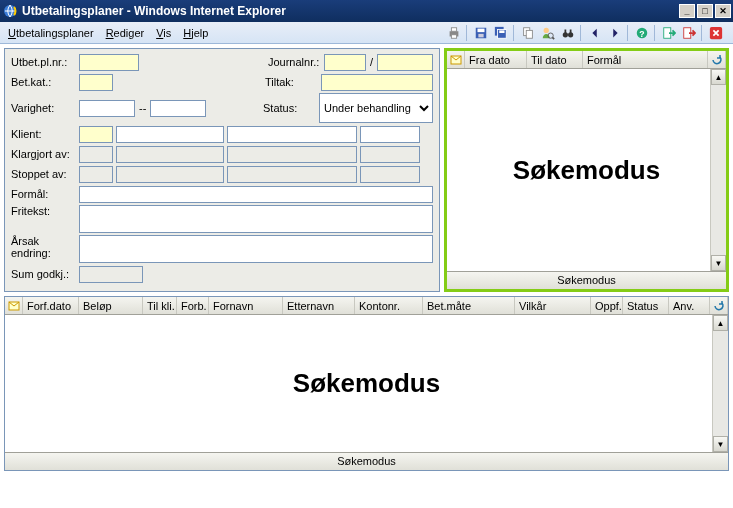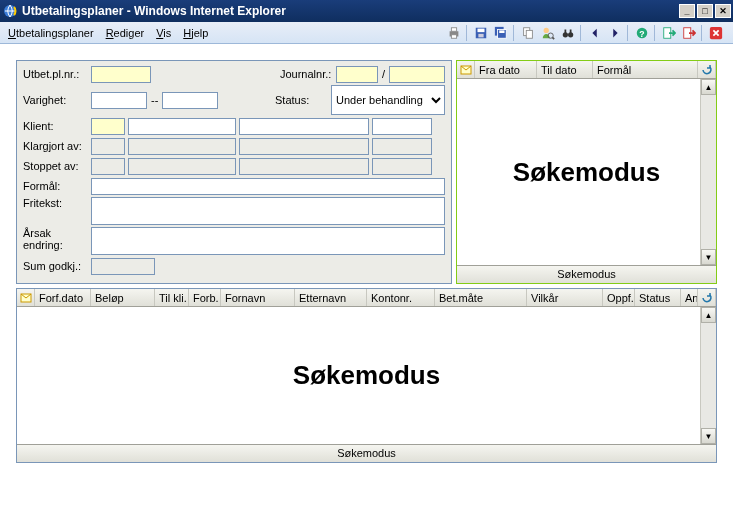--- a/index.html
+++ b/index.html
@@ -8,34 +8,34 @@
   .titlebar .ie-icon { width: 16px; height: 16px; margin-right: 4px; }
   .titlebar .title { flex: 1; font-weight: bold; font-size: 12px; }
   .titlebar .win-btn { width: 16px; height: 14px; background: #d4d0c8; border: 1px solid #fff; margin-left: 2px; display: flex; align-items: center; justify-content: center; font-size: 9px; font-weight: bold; color: #000; cursor: default; }
   .titlebar .win-close { background:#d4d0c8; }
   .menubar { background: linear-gradient(#e8eef8,#d6e4f5); border-bottom: 1px solid #9db8d9; display: flex; align-items: center; height: 22px; padding: 0 8px; font-size: 11px; color: #000; }
   .menubar .menu-item { margin-right: 12px; cursor: default; }
   .menubar .menu-item u { text-decoration: underline; }
   .menubar .spacer { flex: 1; }
   .menubar .tool-btn { width: 18px; height: 18px; margin-left: 2px; display: flex; align-items: center; justify-content: center; border: 1px solid transparent; cursor: default; }
   .menubar .sep { width:1px; height:16px; background:#a0b8d8; margin: 0 3px; }
-  .content { padding: 16px; }
+  .content { padding: 4px; }
   .upper { display: flex; gap: 4px; }
   .form-panel { width: 436px; border: 1px solid #7a96b8; background: #ecece7; padding: 4px 6px 6px 6px; }
   .form-row { display: flex; align-items: center; margin-bottom: 2px; min-height: 18px; }
   .form-row .lbl { width: 68px; font-size: 11px; color: #000; }
   .form-row .lbl2 { width: 56px; font-size: 11px; color: #000; text-align: left; }
   input.txt { height: 17px; border: 1px solid #7a96b8; background: #fff; font-size: 11px; padding: 0 2px; }
   input.yel { background: #ffffcc; }
   input.gray { background: #ecece7; }
   select.sel { height: 30px; border: 1px solid #7a96b8; background: #fff; font-size: 11px; }
   textarea.ta { border: 1px solid #7a96b8; background: #fff; font-size: 11px; resize: none; }
   .dash { margin: 0 4px; }
   .slash { margin: 0 4px; }
-  .grid-panel { flex: 1; border: 1px solid #84cc16; background: #fff; display: flex; flex-direction: column; position: relative; }
+  .grid-panel { flex: 1; border: 3px solid #84cc16; background: #fff; display: flex; flex-direction: column; position: relative; }
   .grid-header { display: flex; background: linear-gradient(#f5f5f0,#e0e0d8); border-bottom: 1px solid #a0a098; height: 18px; align-items: stretch; }
   .gh-cell { border-right: 1px solid #c8c8c0; font-size: 11px; display:flex; align-items:center; padding: 0 4px; color:#000; overflow:hidden; white-space:nowrap; }
   .gh-icon { width: 18px; display:flex; align-items:center; justify-content:center; border-right:1px solid #c8c8c0;}
   .grid-body { flex:1; position: relative; display:flex; align-items:center; justify-content:center; }
   .bigtext { font-size: 26px; font-weight: bold; color: #000; }
   .grid-footer { height: 18px; background: linear-gradient(#f5f5f0,#e0e0d8); border-top:1px solid #a0a098; text-align:center; font-size:11px; line-height:17px; }
   .vscroll { position:absolute; right:0; top:18px; bottom:18px; width:16px; background:#e8e8e4; border-left:1px solid #c8c8c0;}
   .vscroll .thumb-up { position:absolute; top:0; width:100%; height:16px; background:linear-gradient(#f8f8f4,#d8d8d0); border:1px solid #b0b0a8; display:flex;align-items:center;justify-content:center;font-size:8px;}
   .vscroll .thumb-dn { position:absolute; bottom:0; width:100%; height:16px; background:linear-gradient(#f8f8f4,#d8d8d0); border:1px solid #b0b0a8;display:flex;align-items:center;justify-content:center;font-size:8px;}
   .lower { margin-top:4px; border:1px solid #7a96b8; background:#fff; display:flex; flex-direction:column; height:175px; position:relative;}
@@ -152,20 +152,27 @@
 
     <div class="form-panel">
       <div class="form-row">
         <span class="lbl">Utbet.pl.nr.:</span>
         <input class="txt yel" style="width: 60px;">
         <span style="flex:1"></span>
         <span class="lbl2">Journalnr.:</span>
         <input class="txt yel" style="width: 42px;">
         <span class="slash">/</span>
         <input class="txt yel" style="width: 56px;">
+      </div>
+      <div class="form-row">
+        <span class="lbl">Bet.kat.:</span>
+        <input class="txt yel" style="width: 34px;">
+        <span style="flex:1"></span>
+        <span class="lbl2">Tiltak:</span>
+        <input class="txt yel" style="width: 112px;">
       </div>
       <div class="form-row">
         <span class="lbl">Varighet:</span>
         <input class="txt" style="width: 56px;">
         <span class="dash">--</span>
         <input class="txt" style="width: 56px;">
         <span style="flex:1"></span>
         <span class="lbl2">Status:</span>
         <select class="sel" style="width:114px"><option>Under behandling</option></select>
       </div>

